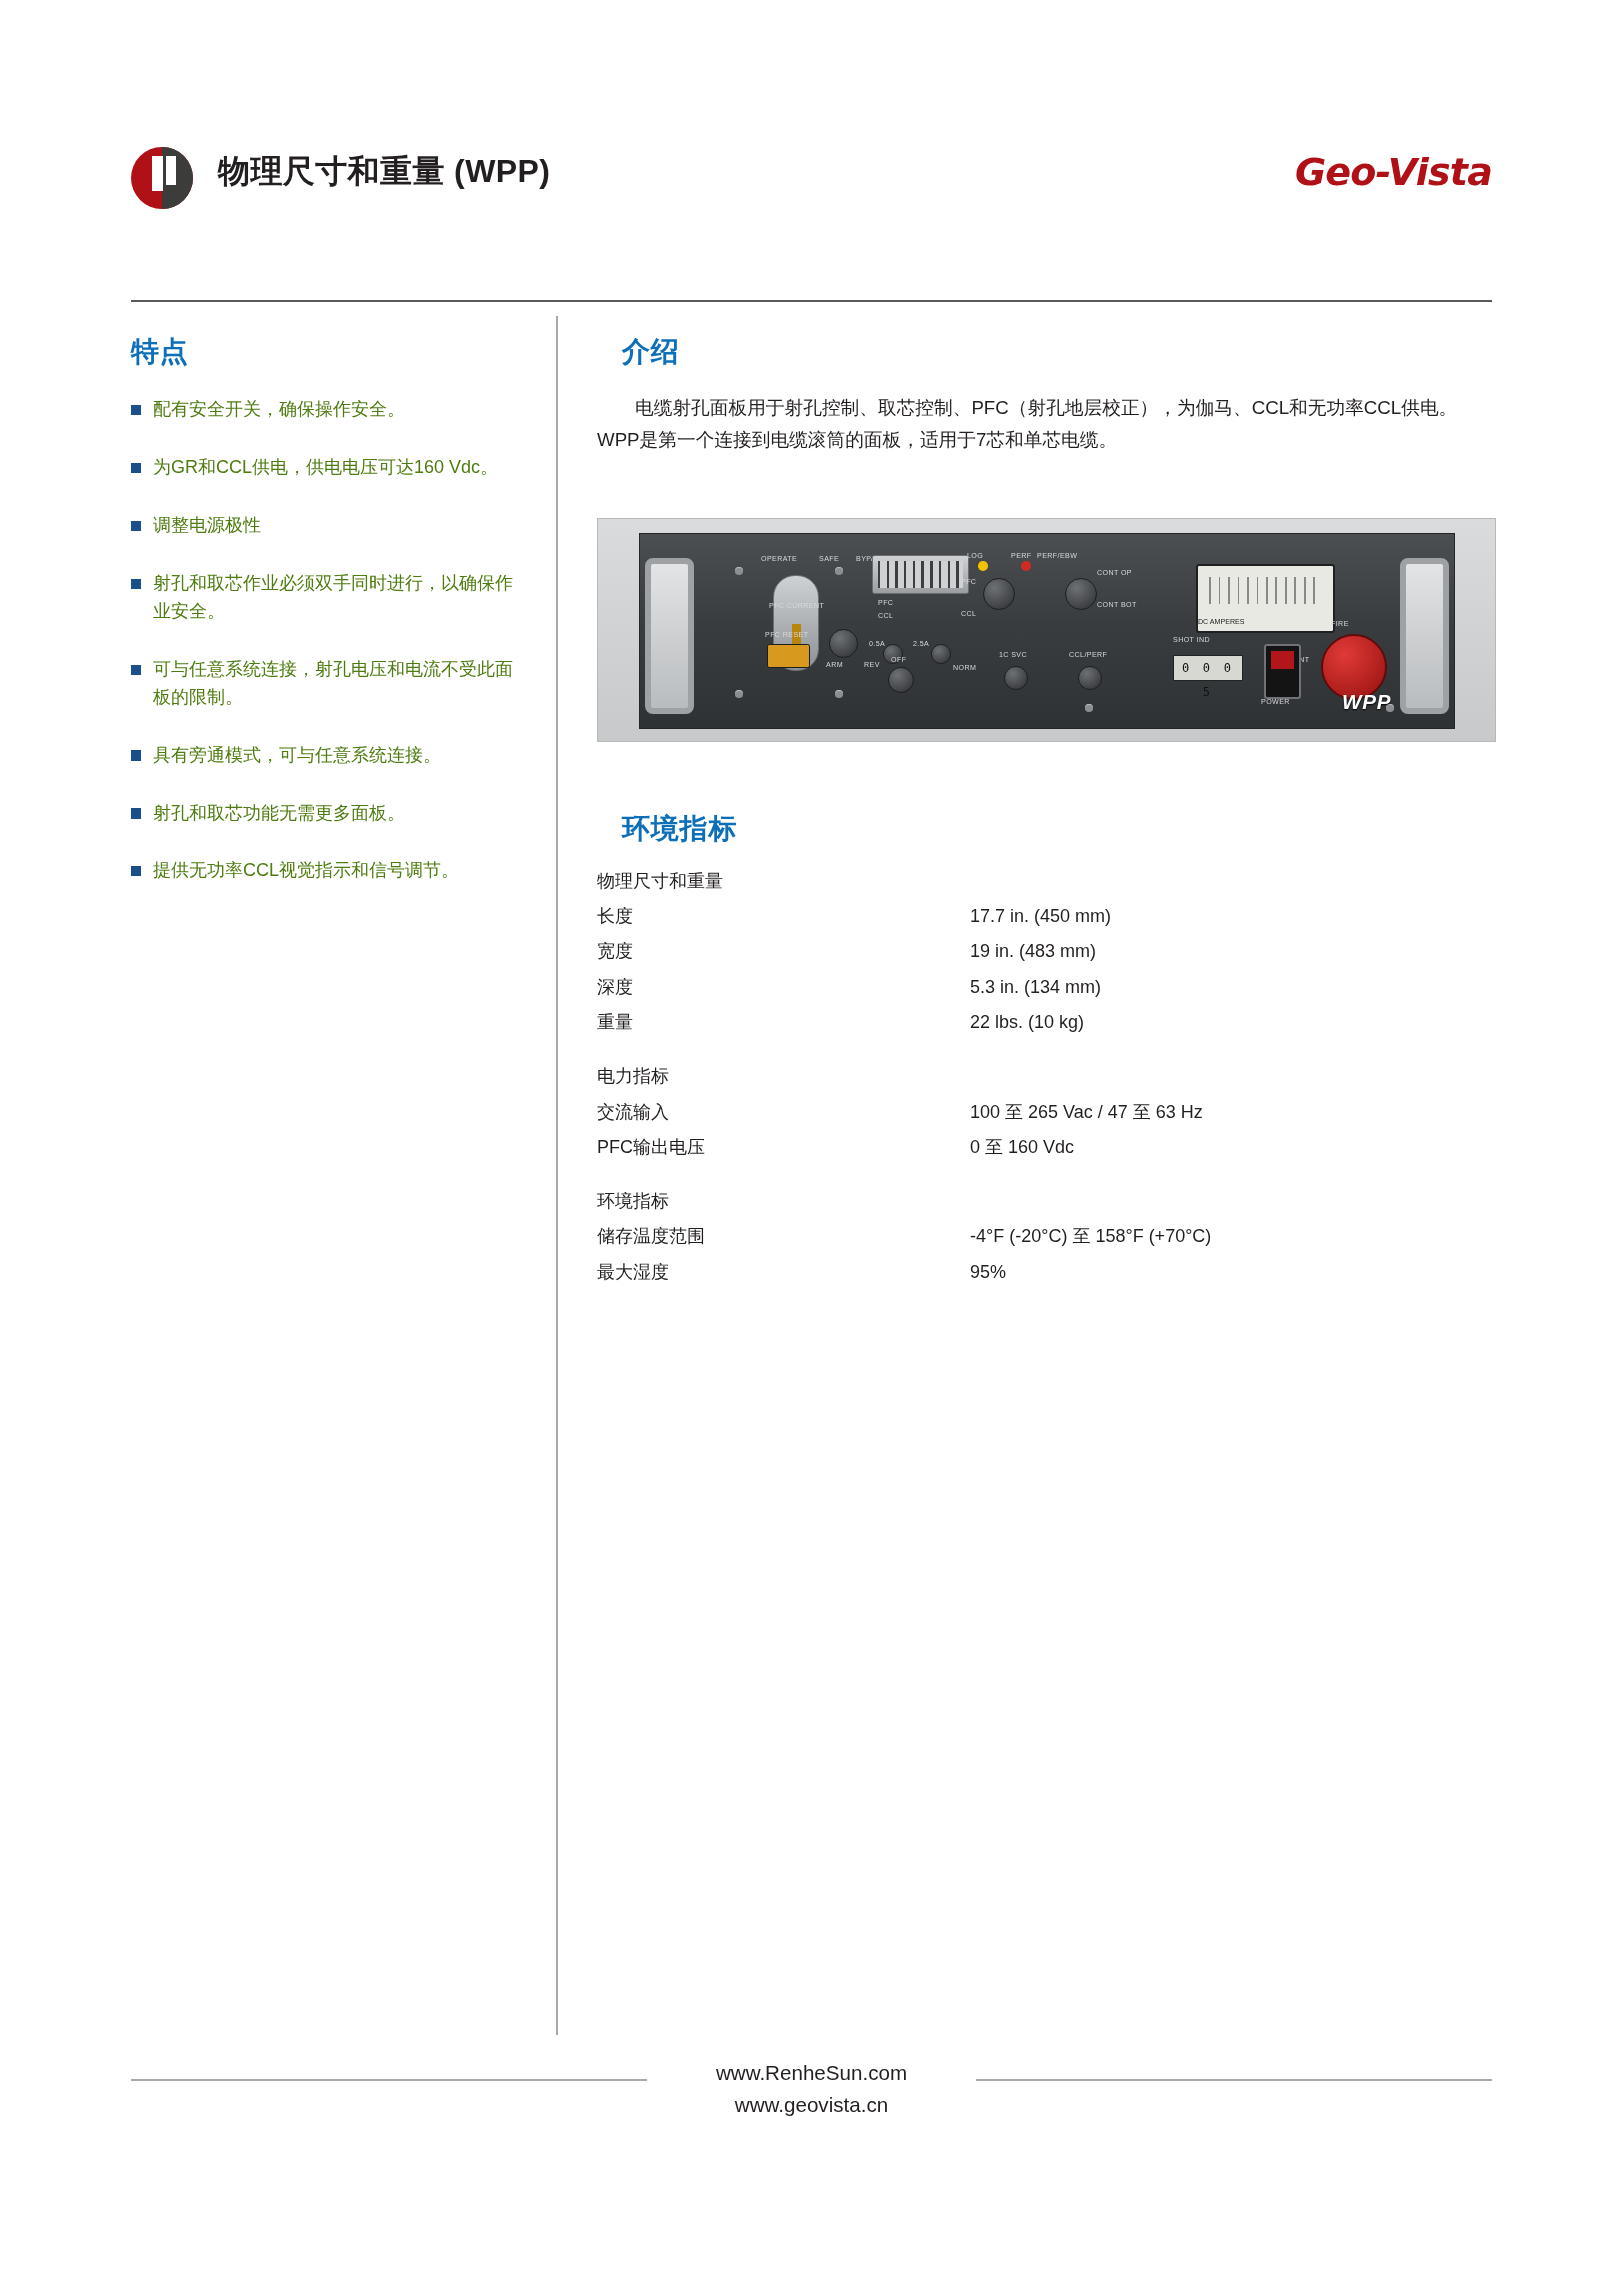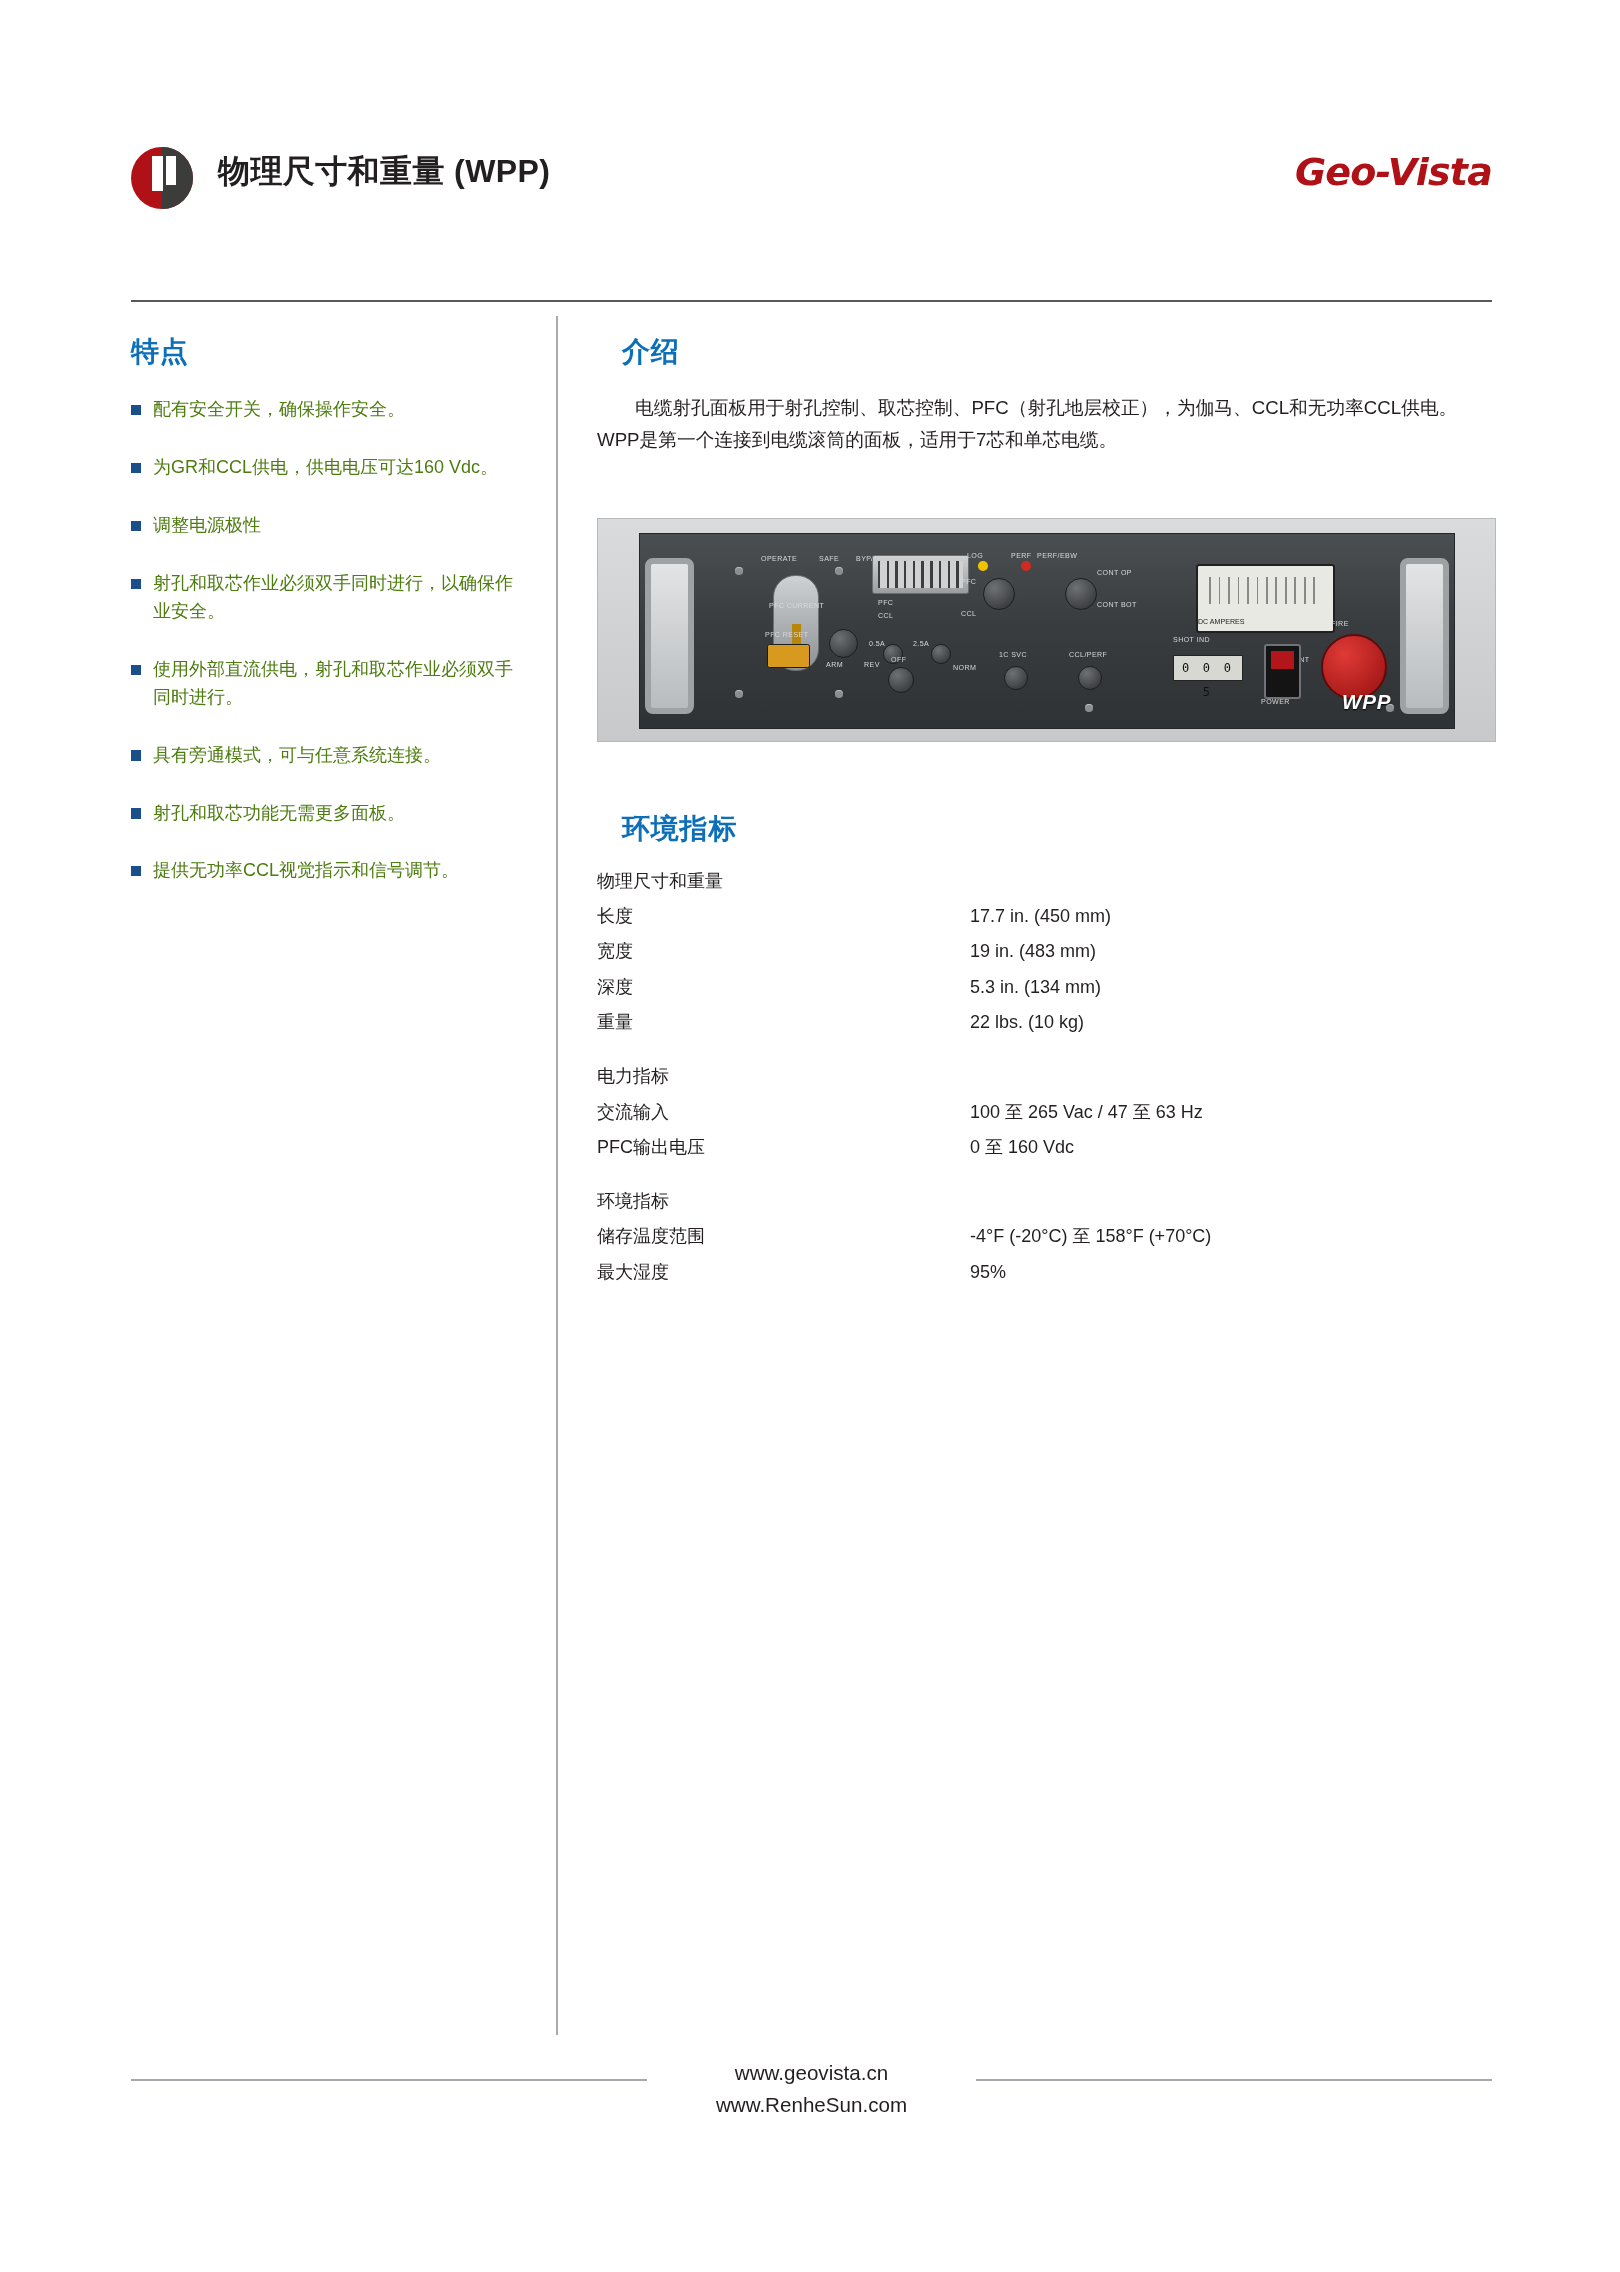--- a/index.html
+++ b/index.html
@@ -398,21 +398,21 @@
   <div class="rule-top"></div>
   <div class="col-divider"></div>
 
   <div class="left-col">
     <h2 class="section">特点</h2>
     <ul class="features">
       <li>配有安全开关，确保操作安全。</li>
       <li>为GR和CCL供电，供电电压可达160 Vdc。</li>
       <li>调整电源极性</li>
       <li>射孔和取芯作业必须双手同时进行，以确保作业安全。</li>
-      <li>使用外部直流供电，射孔和取芯作业必须双手同时进行。</li>
+      <li>可与任意系统连接，射孔电压和电流不受此面板的限制。</li>
       <li>具有旁通模式，可与任意系统连接。</li>
       <li>射孔和取芯功能无需更多面板。</li>
       <li>提供无功率CCL视觉指示和信号调节。</li>
     </ul>
   </div>
 
   <div class="right-col">
     <h2 class="section">介绍</h2>
     <p class="intro-para">电缆射孔面板用于射孔控制、取芯控制、PFC（射孔地层校正），为伽马、CCL和无功率CCL供电。WPP是第一个连接到电缆滚筒的面板，适用于7芯和单芯电缆。</p>
 
@@ -548,19 +548,19 @@
           <div class="spec-value">95%</div>
         </div>
       </div>
     </div>
   </div>
 
   <div class="footer">
     <div class="line left"></div>
     <div class="line right"></div>
     <div class="urls">
+      <div>www.RenheSun.com</div>
       <div>www.geovista.cn</div>
-      <div>www.RenheSun.com</div>
     </div>
   </div>
 
 </div>
 
 
 </body></html>

